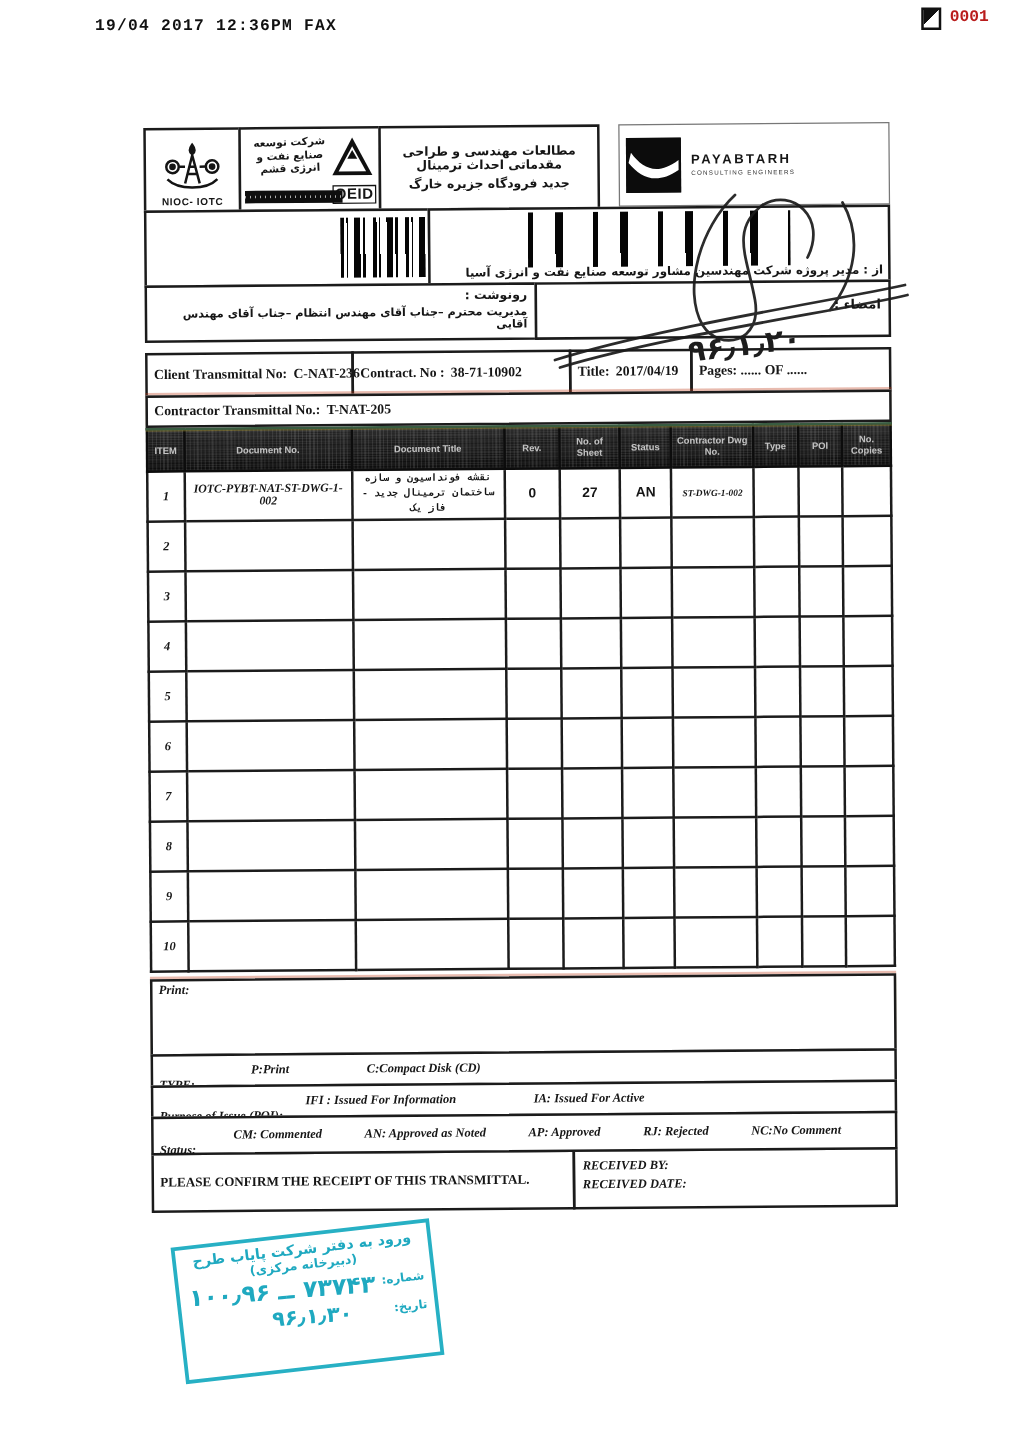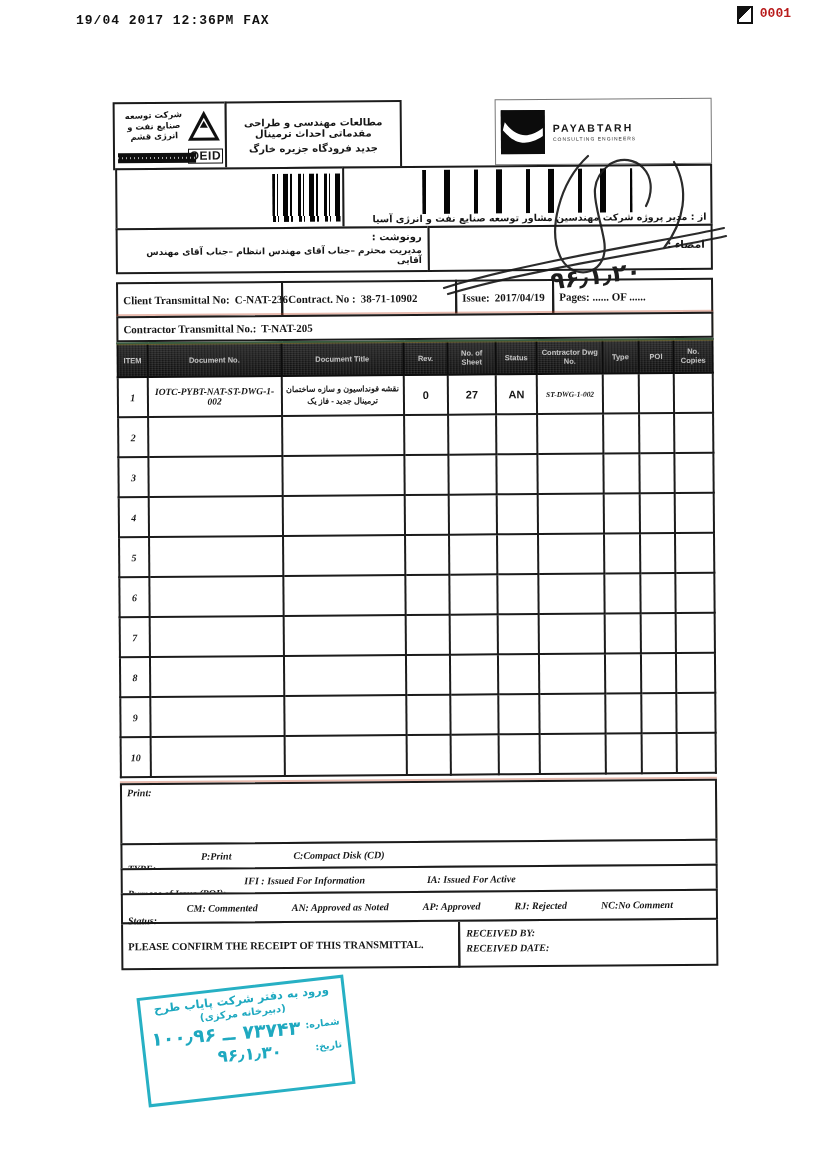--- a/index.html
+++ b/index.html
@@ -72,21 +72,21 @@
       background-color:#161616;
       background-image:repeating-linear-gradient(90deg,rgba(255,255,255,.10) 0 1px,transparent 1px 3px),
                        repeating-linear-gradient(0deg,rgba(255,255,255,.07) 0 1px,transparent 1px 2px),
                        linear-gradient(#242424,#0d0d0d);
       color:rgba(255,255,255,.72);font-family:"Liberation Sans",sans-serif;font-size:7.5px;
       font-weight:bold;padding:1px;}
   table.doc td{box-sizing:border-box;border:2px solid #1b1b1b;height:40px;padding:1px 3px;
       text-align:center;vertical-align:middle;background:#fff;}
   td.c-item{font-style:italic;font-weight:bold;font-size:10px;}
   td.c-doc_no{font-style:italic;font-weight:bold;font-size:9.5px;}
-  td.c-title{font-family:Liberation Sans, sans-serif;font-weight:bold;font-size:8px;direction:rtl;line-height:1.5;}
+  td.c-title{font-family:Liberation Mono, monospace;font-weight:bold;font-size:8px;direction:rtl;line-height:1.5;}
   td.c-rev,td.c-sheets,td.c-status{font-weight:bold;font-size:11px;font-family:"Liberation Sans",sans-serif;}
   td.c-contractor_dwg{font-style:italic;font-weight:bold;font-size:7.5px;}
   
   .note-row{height:62px;margin-top:5px;padding:2px 5px;font-style:italic;font-weight:bold;font-size:10px;}
   .legend-row{margin-top:-2px;display:flex;align-items:center;padding:0 5px;
               font-style:italic;font-weight:bold;font-size:10px;white-space:nowrap;}
   .lg-type{height:27px;}.lg-poi{height:27px;}.lg-status{height:31px;}
   .legend-label{margin-right:45px;margin-top:24px;}
   .lg-poi .legend-label{margin-right:18px;font-style:italic;}
   .lg-status .legend-label{margin-right:30px;}
@@ -121,20 +121,35 @@
 
   <div class="fax-line">19/04 2017 12:36PM FAX</div>
   <div class="fax-page">
     <span class="page-icon"></span>
     <span>0001</span>
   </div>
 
   <div class="form">
 
     <div class="hdr-row">
+      <div class="cell nioc-cell">
+        <svg width="50" height="44" viewBox="0 0 60 52">
+          <g fill="none" stroke="#141414" stroke-width="2.4">
+            <path d="M30 3 C27 7 27 10 30 12 C33 10 33 7 30 3 Z" fill="#141414"></path>
+            <path d="M30 13 L23 40 M30 13 L37 40 M25 31 L35 31 M26.5 24 L33.5 24"></path>
+            <circle cx="11" cy="24" r="6"></circle>
+              <circle cx="49" cy="24" r="6"></circle>
+            <circle cx="11" cy="24" r="2" fill="#141414"></circle>
+              <circle cx="49" cy="24" r="2" fill="#141414"></circle>
+            <path d="M6 36 C12 42 20 44 30 44 C40 44 48 42 54 36"></path>
+            <path d="M17 24 L23 24 M37 24 L43 24"></path>
+          </g>
+        </svg>
+        <span class="nioc-label">NIOC- IOTC</span>
+      </div>
       <div class="cell oeid-cell">
         <span class="oeid-callig" dir="rtl">شرکت توسعه صنایع نفت و انرژی قشم</span>
         <svg class="oeid-tri" width="34" height="34" viewBox="0 0 34 34">
           <polygon points="17,1 33,31 1,31" fill="#101010"></polygon>
           <polygon points="17,8 28,28 6,28" fill="#ffffff"></polygon>
           <polygon points="17,11 21,18 13,18" fill="#101010"></polygon>
         </svg>
         <span class="oeid-word">OEID</span>
         <span class="oeid-bar"></span>
       </div>
@@ -179,21 +194,21 @@
     <div class="info-row">
       <div class="info-cell ic1">
         <span class="lbl">Client Transmittal No:</span>
         <span>C-NAT-236</span>
       </div>
       <div class="info-cell ic2">
         <span class="lbl">Contract. No :</span>
         <span>38-71-10902</span>
       </div>
       <div class="info-cell ic3">
-        <span class="lbl">Issue:</span>
+        <span class="lbl">Title:</span>
         <span>2017/04/19</span>
       </div>
       <div class="info-cell ic4">
         <span>Pages: ......   OF ......</span>
       </div>
     </div>
     <div class="row contractor-row fringe">
       <span class="lbl">Contractor Transmittal No.:</span>
       <span>T-NAT-205</span>
     </div>

